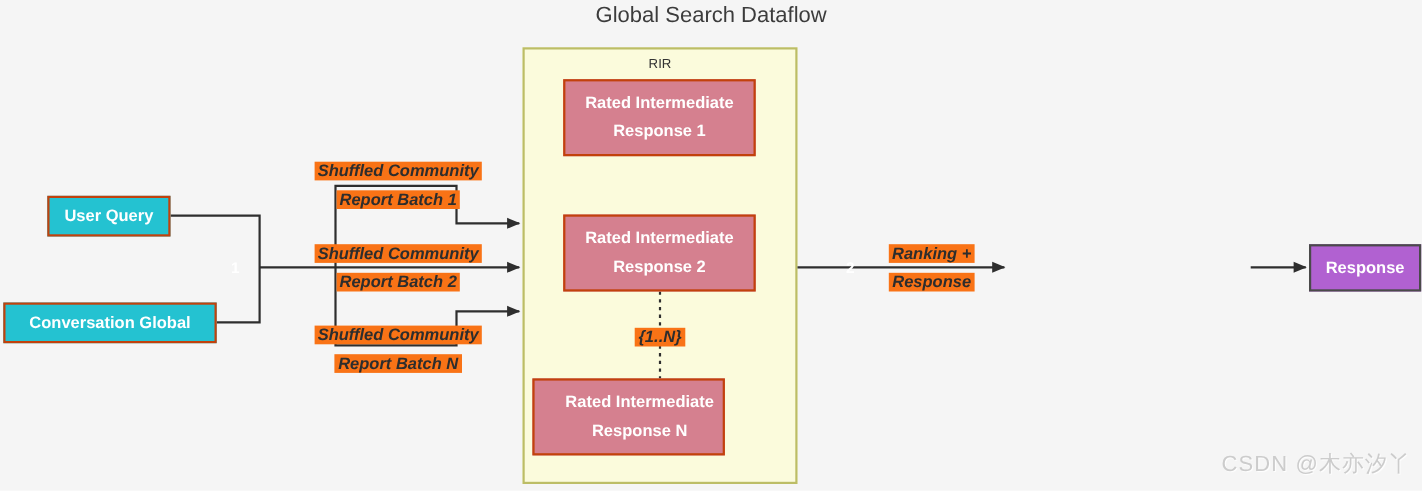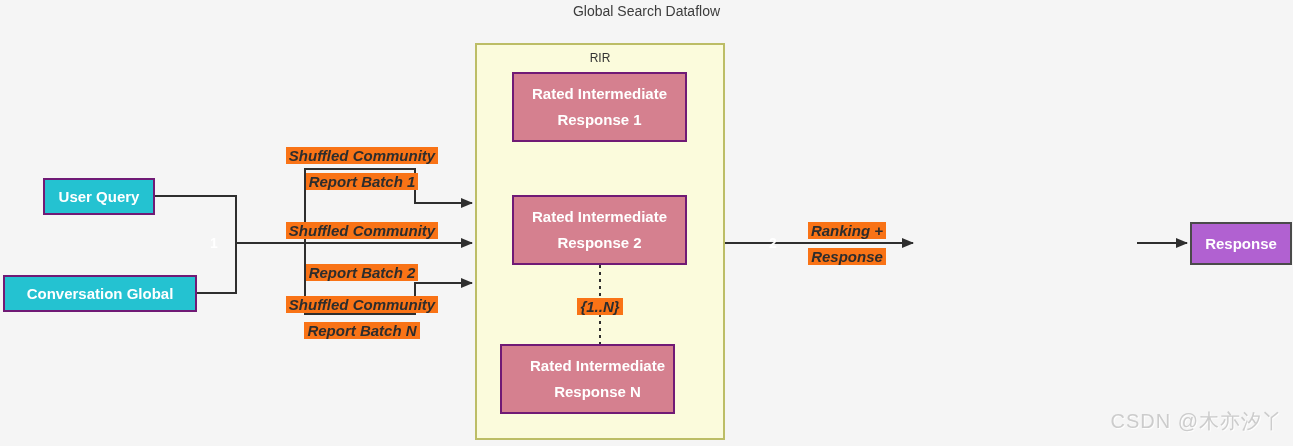--- a/index.html
+++ b/index.html
@@ -1,49 +1,49 @@
 <!DOCTYPE html>
 <html><head>
 <meta charset="utf-8">
 <style>
   html,body{margin:0;padding:0;}
   body{font-family:"Liberation Sans","DejaVu Sans",sans-serif;}
   .canvas{position:relative;width:1293px;height:446px;background:#f5f5f5;overflow:hidden;}
 
   .title{position:absolute;left:0;top:3px;width:1293px;text-align:center;
-         font-size:14px;color:#3c3c3c;z-index:3;}
+         font-size:20px;color:#3c3c3c;z-index:3;}
 
   .group{position:absolute;left:475px;top:43px;width:250px;height:397px;
          box-sizing:border-box;background:#fbfbdc;border:2px solid #bcbd66;z-index:1;}
   .group-title{position:absolute;left:475px;top:51px;width:250px;text-align:center;
          font-size:12px;color:#333;z-index:3;}
 
   svg.wires{position:absolute;left:0;top:0;z-index:2;}
 
-  .node{position:absolute;box-sizing:border-box;border:2px solid #701a75;
+  .node{position:absolute;box-sizing:border-box;border:2px solid #c2410c;
         display:flex;align-items:center;justify-content:center;text-align:center;
         font-weight:bold;color:#fff;font-size:15px;line-height:26px;z-index:3;}
   .cyan{background:#24c2d1;}
   .rose{background:#d5808f;}
   .orange{background:#f0a125;}
   .purple{background:#b161d1;border-color:#4a4a4a;}
 
   .n-user{left:43px;top:178px;width:112px;height:37px;}
   .n-conv{left:3px;top:275px;width:194px;height:37px;}
   .n-rir1{left:512px;top:72px;width:175px;height:70px;}
   .n-rir2{left:512px;top:195px;width:175px;height:70px;}
-  .n-rirn{left:500px;top:344px;width:175px;height:70px;padding-left:20px;}
+  .n-rirn{left:484px;top:344px;width:175px;height:70px;padding-left:20px;}
   .n-aggr{left:916px;top:209px;width:221px;height:68px;}
   .n-resp{left:1190px;top:222px;width:102px;height:43px;}
 
   .lbl-line{position:absolute;width:220px;text-align:center;font-weight:bold;
             font-size:15px;line-height:20px;color:#2d2d2d;z-index:3;}
   .lbl-line span{background:#f97316;padding:0 3px;font-style:italic;}
   .b1l1{left:252px;top:146px;} .b1l2{left:252px;top:172px;}
-  .b2l1{left:252px;top:221px;} .b2l2{left:252px;top:263px;}
+  .b2l1{left:252px;top:221px;} .b2l2{left:252px;top:247px;}
   .bnl1{left:252px;top:295px;} .bnl2{left:252px;top:321px;}
   .rkl1{left:737px;top:221px;} .rkl2{left:737px;top:247px;}
   .rangelbl{left:490px;top:297px;}
 
   .edge-num{position:absolute;width:40px;text-align:center;color:#ffffff;
             font-weight:bold;font-size:14px;line-height:18px;z-index:4;}
   .num1{left:194px;top:234px;} .num2{left:753px;top:234px;}
 
   .watermark{position:absolute;right:10px;top:408px;font-size:20px;color:#cccccc;
              letter-spacing:1px;text-shadow:1px 1px 1px #ffffff;z-index:3;}

